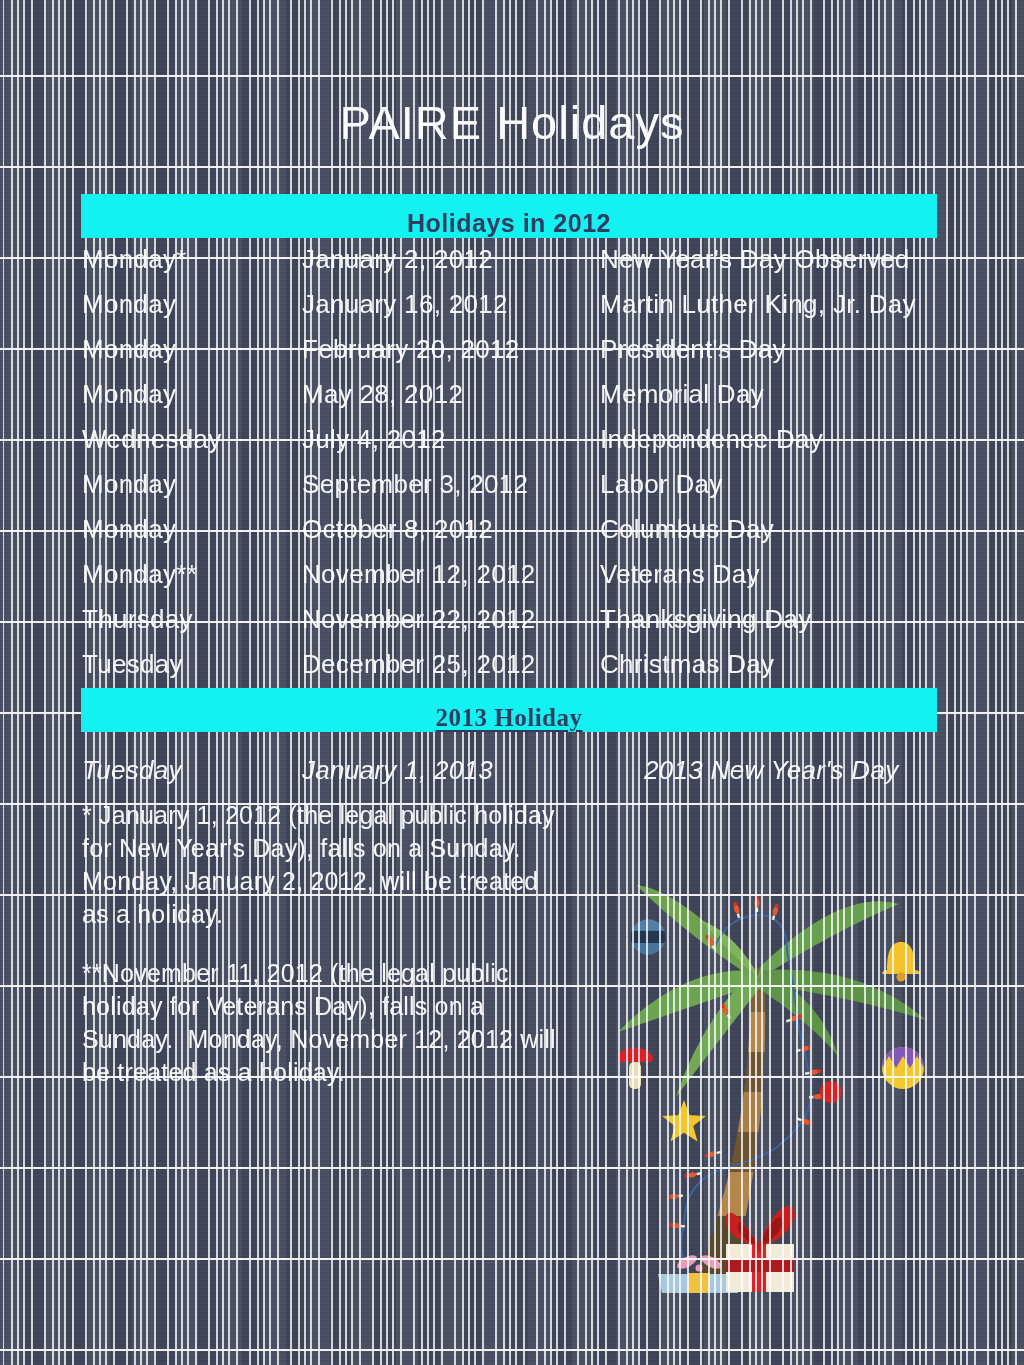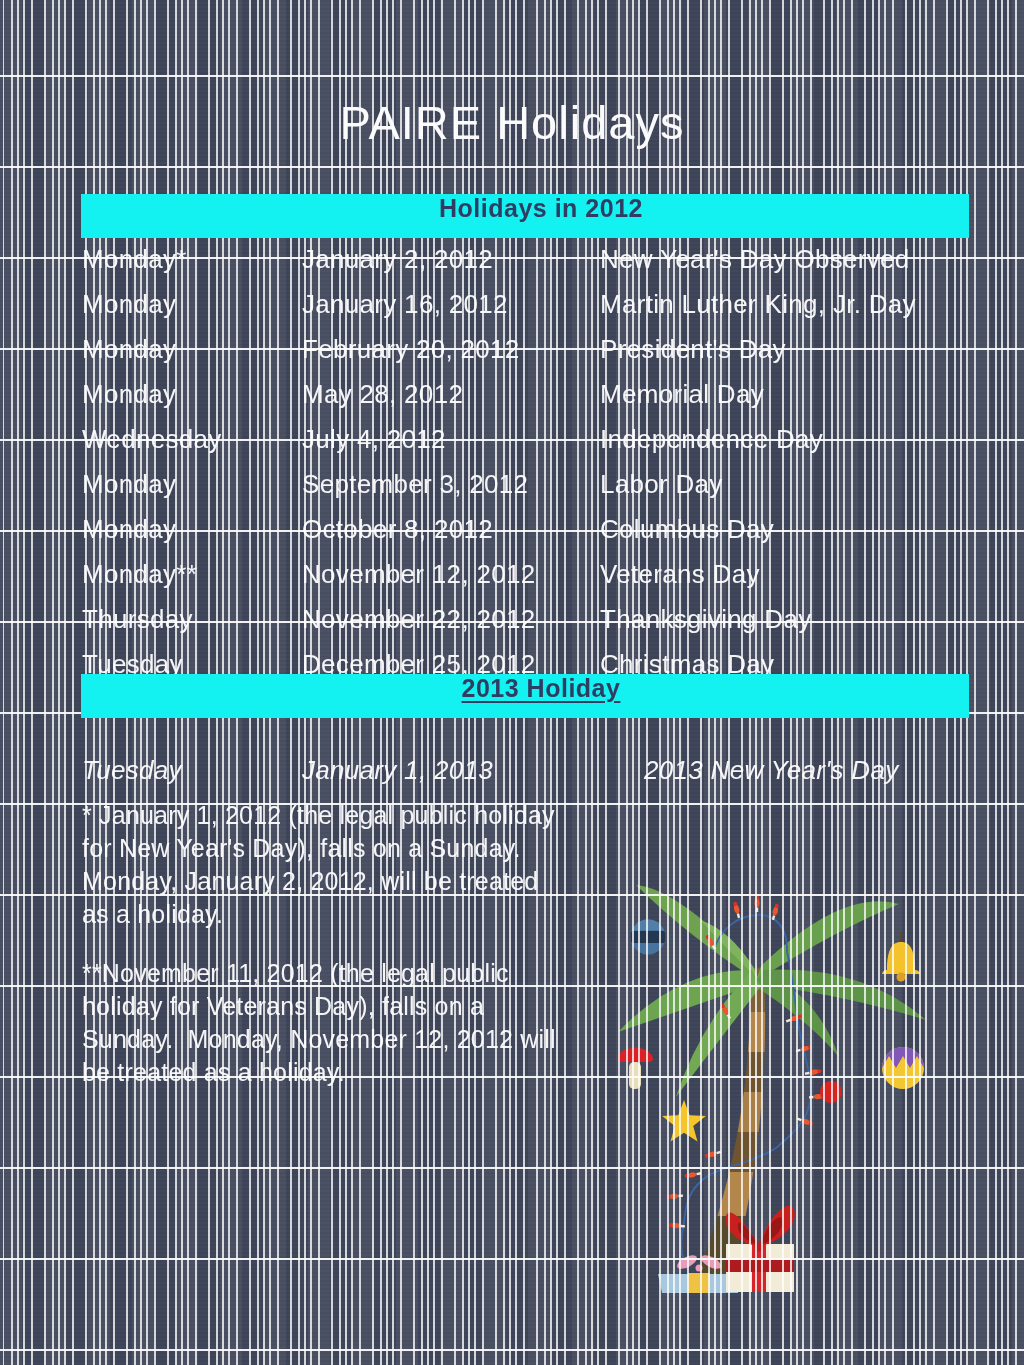--- a/index.html
+++ b/index.html
@@ -26,24 +26,24 @@
         rgba(255,255,255,0.78) 31px 32.5px, transparent 32.5px 44px);
   }
   .title{
     position:absolute;left:0;right:0;top:95px;z-index:10;
     text-align:center;font-size:47px;font-weight:400;letter-spacing:1px;
     color:#FAFAFC;margin:0;
   }
   .banner{
     position:absolute;left:81px;width:856px;height:44px;z-index:60;
     background:#14F1F1;color:#2F3D63;font-weight:bold;font-size:25px;
-    display:flex;align-items:flex-start;justify-content:center;letter-spacing:0.5px;padding-left:32px;
+    display:flex;align-items:flex-end;justify-content:center;letter-spacing:0.5px;
   }
   .banner-2012{top:194px;}
-  .banner-2013{top:674px;}
+  .banner-2013{top:688px;font-family:Liberation Serif, serif;}
   .banner-2013 .banner-text{text-decoration:underline;text-decoration-thickness:2px;text-underline-offset:4px;}
   .rows{position:absolute;left:82px;top:237px;width:876px;z-index:10;}
   .row{display:flex;height:45px;align-items:center;font-size:26px;letter-spacing:0.3px;}
   .c1{width:220px;flex:0 0 auto;}
   .c2{width:298px;flex:0 0 auto;}
   .c3{flex:1;}
   .row-2013{position:absolute;left:82px;top:747px;width:876px;height:46px;z-index:10;font-style:italic;}
   .row-2013 .c3{padding-left:44px;}
   .footnote{
     position:absolute;left:82px;width:520px;z-index:10;

